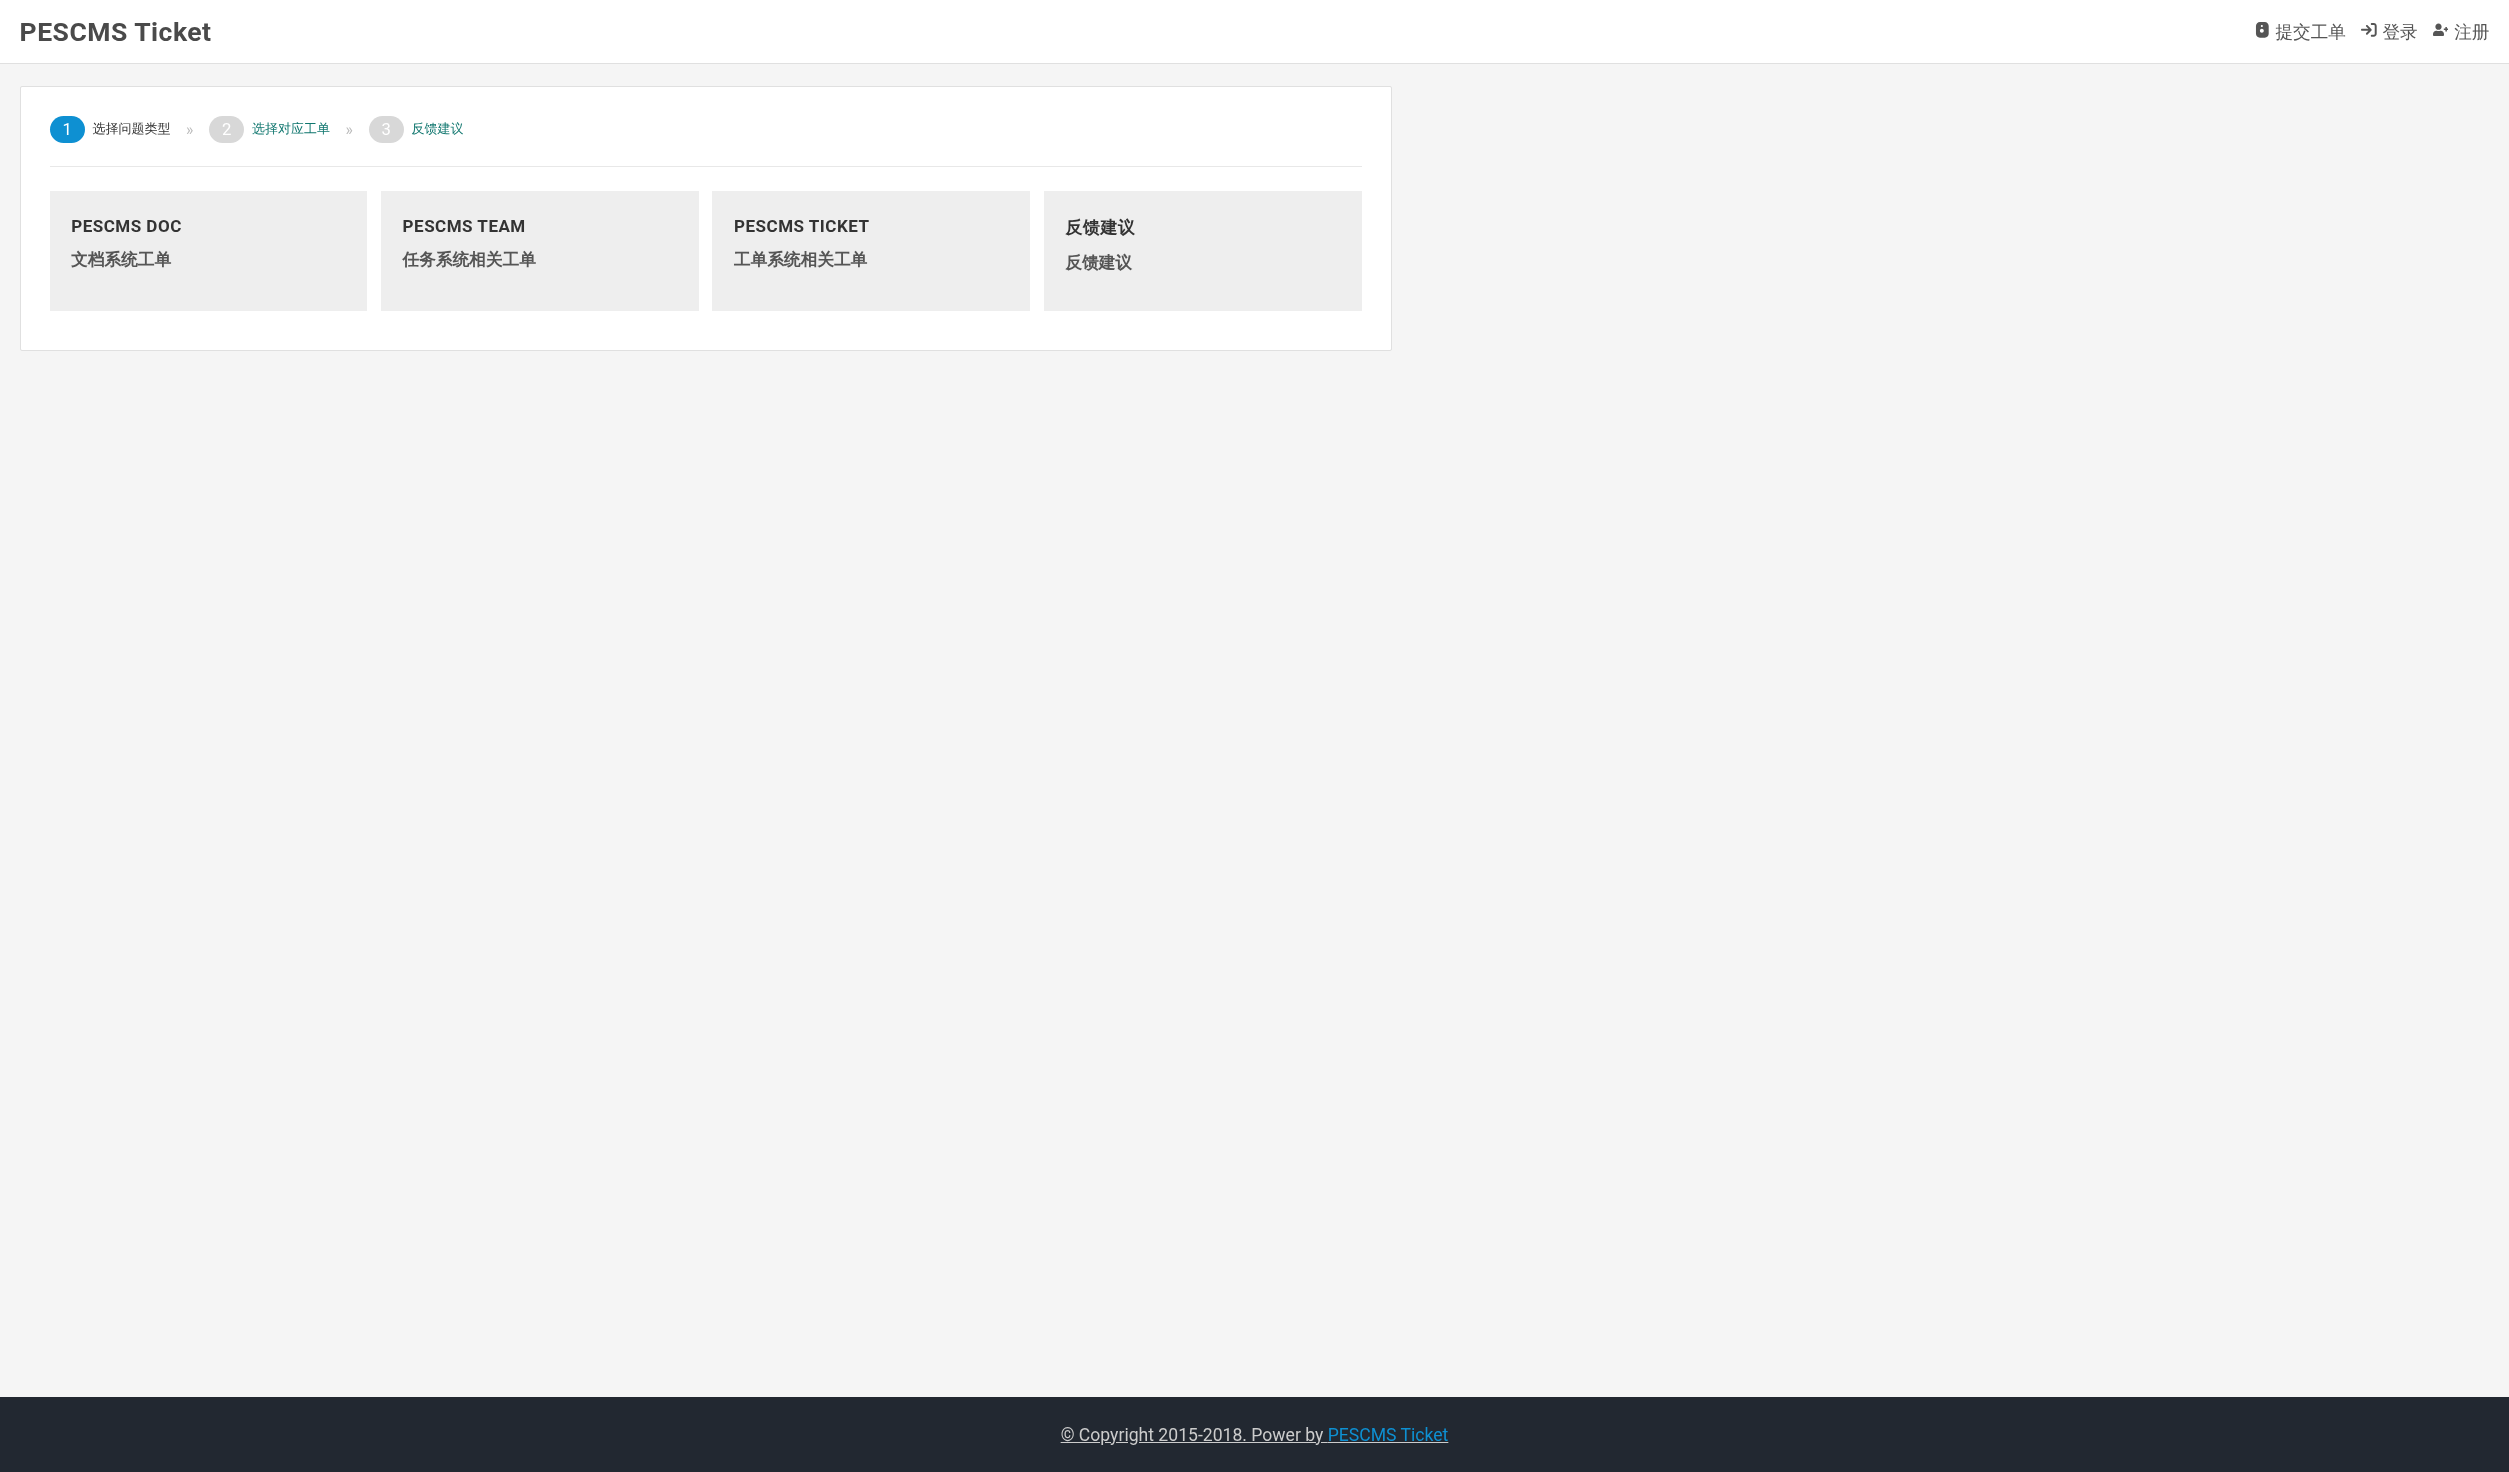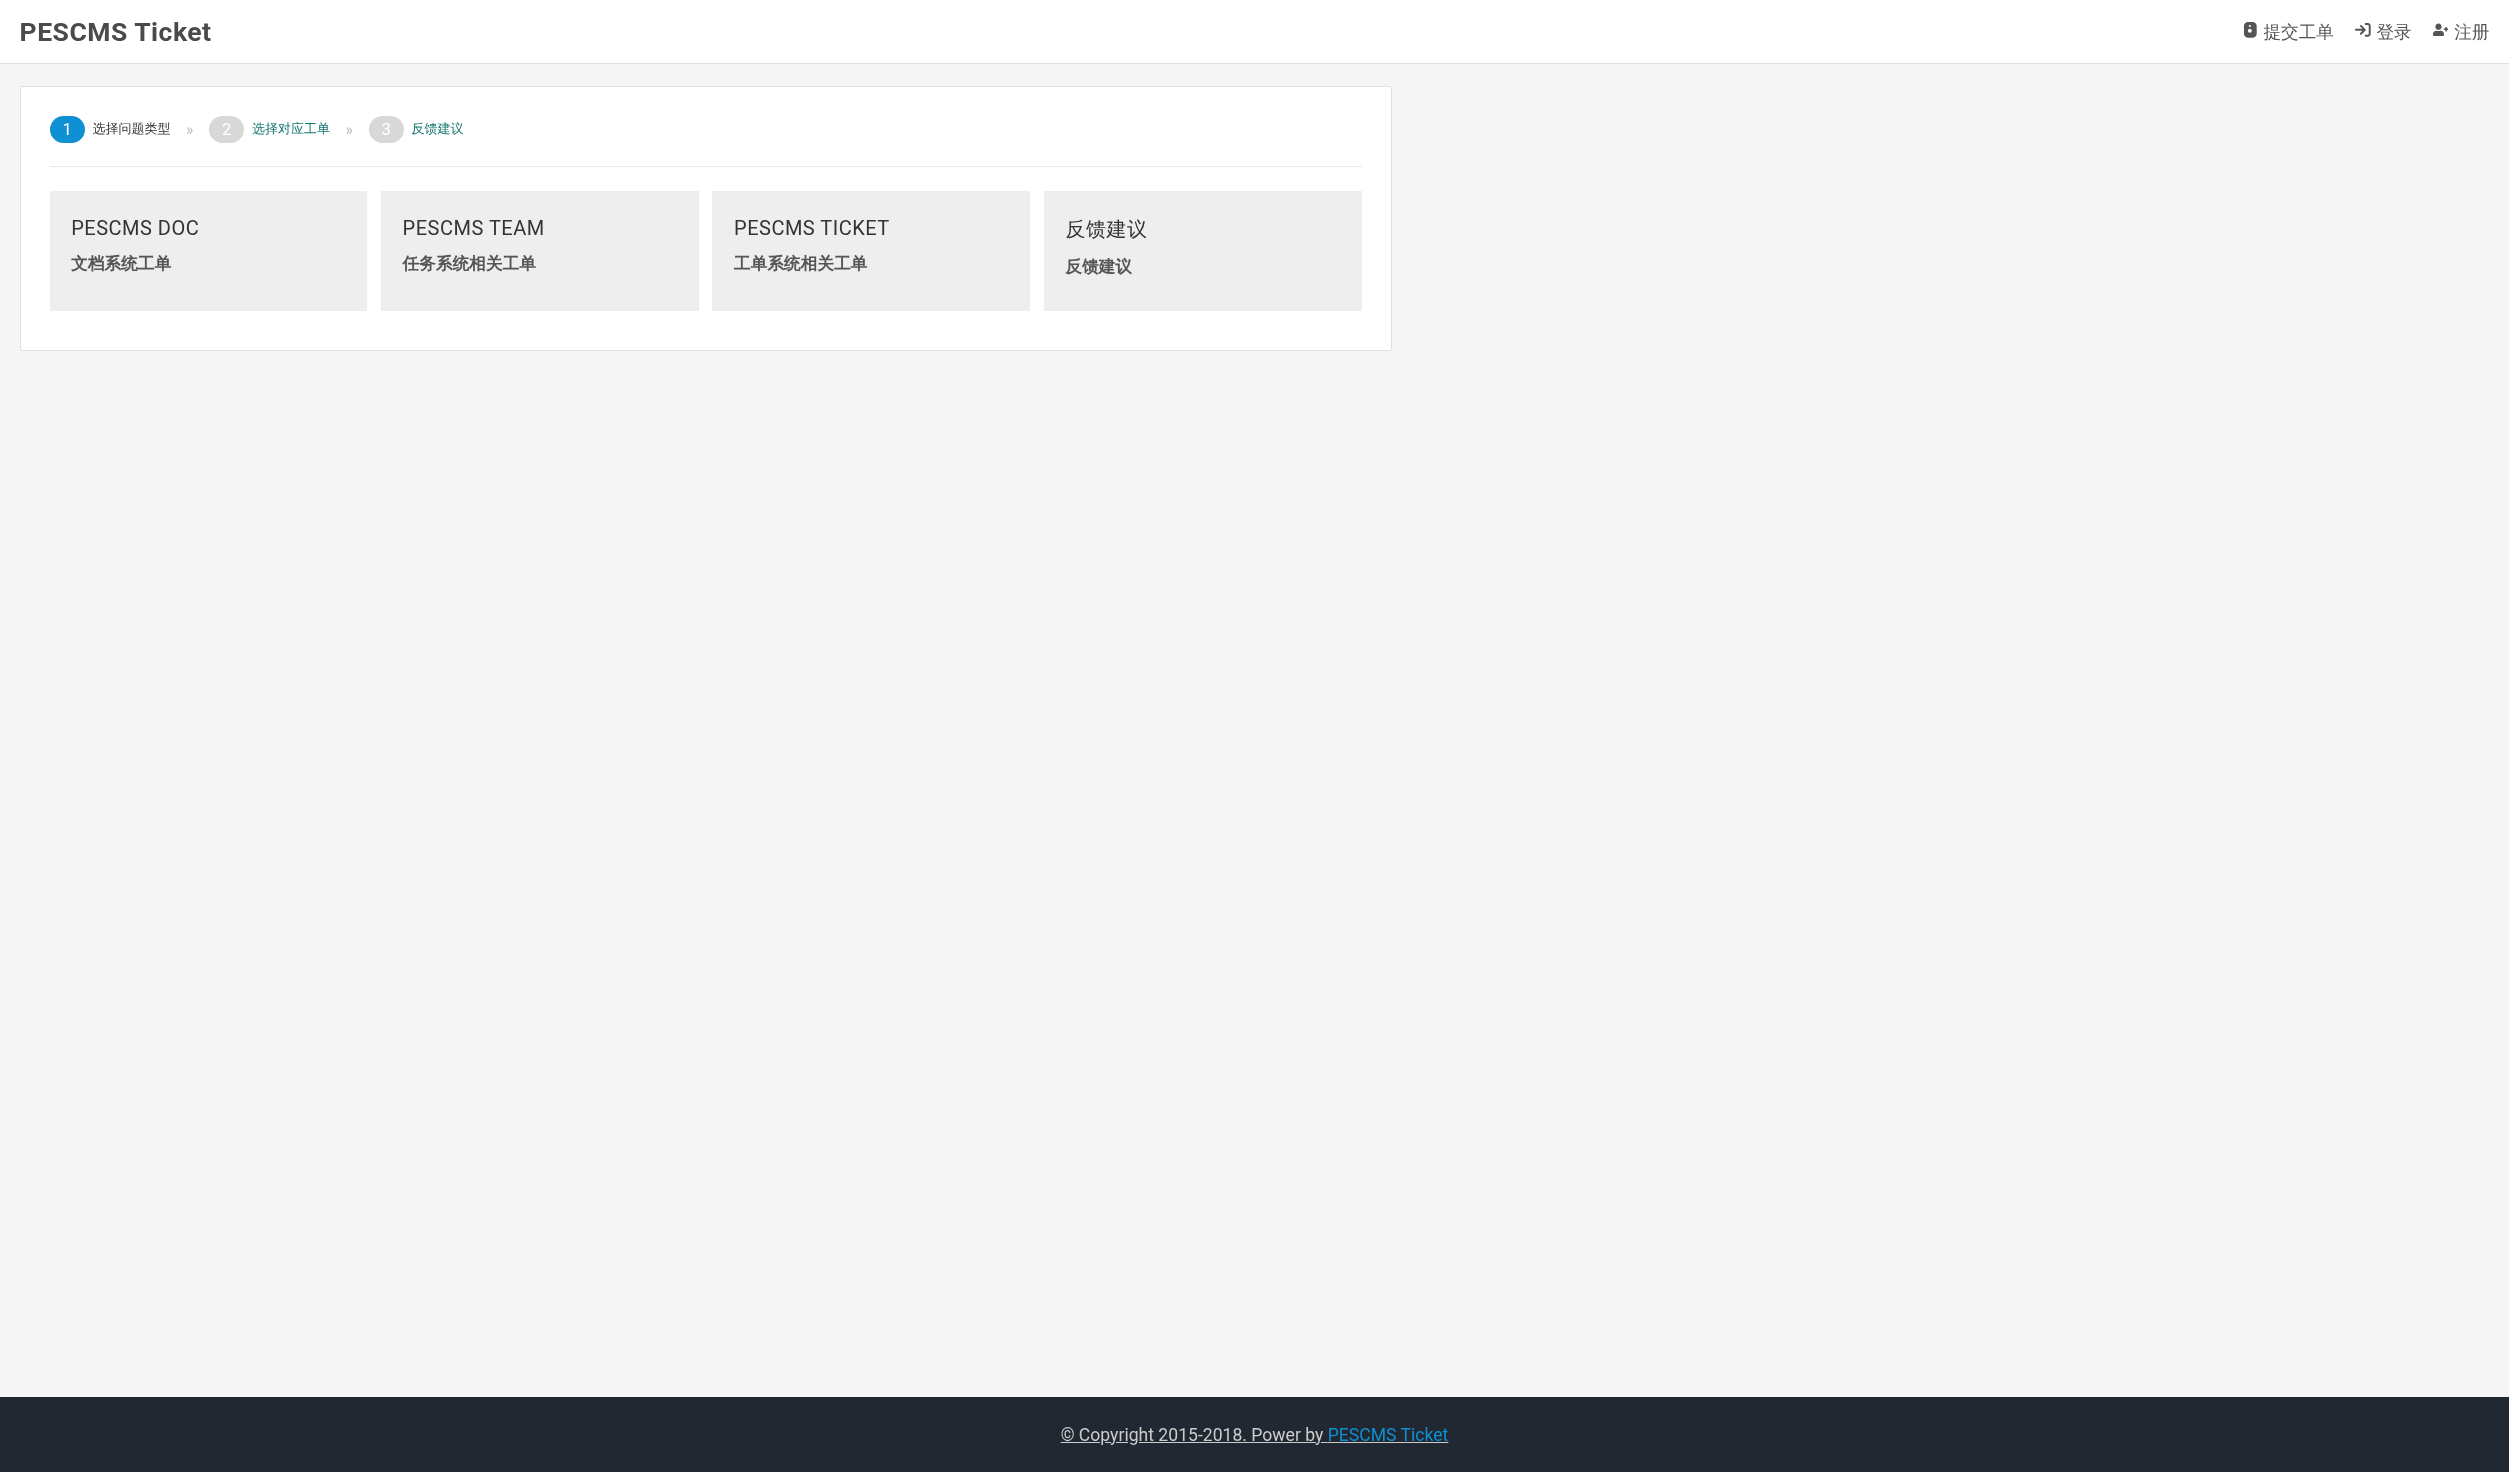--- a/index.html
+++ b/index.html
@@ -28,21 +28,21 @@
     
     .logo {
       font-size: 26.5px;
       font-weight: bold;
       color: #4a4a4a;
       letter-spacing: 0.5px;
     }
     
     .nav-right {
       display: flex;
-      gap: 21px;
+      gap: 15px;
       align-items: flex-end;
     }
     
     .nav-item {
       display: flex;
       align-items: center;
       gap: 5.9px;
       color: #555;
       font-size: 17.6px;
       cursor: pointer;
@@ -126,22 +126,22 @@
     }
     
     .category-card {
       background-color: #eeeeee;
       padding: 25.5px 21.6px 29px 21.6px;
       cursor: pointer;
       min-height: 120px;
     }
     
     .category-title {
-      font-size: 20px;
-      font-weight: normal;
+      font-size: 17px;
+      font-weight: bold;
       color: #333;
       margin-bottom: 11.8px;
       letter-spacing: 0.5px;
     }
     
     .category-desc {
       font-size: 16.7px;
       color: #555;
       font-weight: bold;
     }

